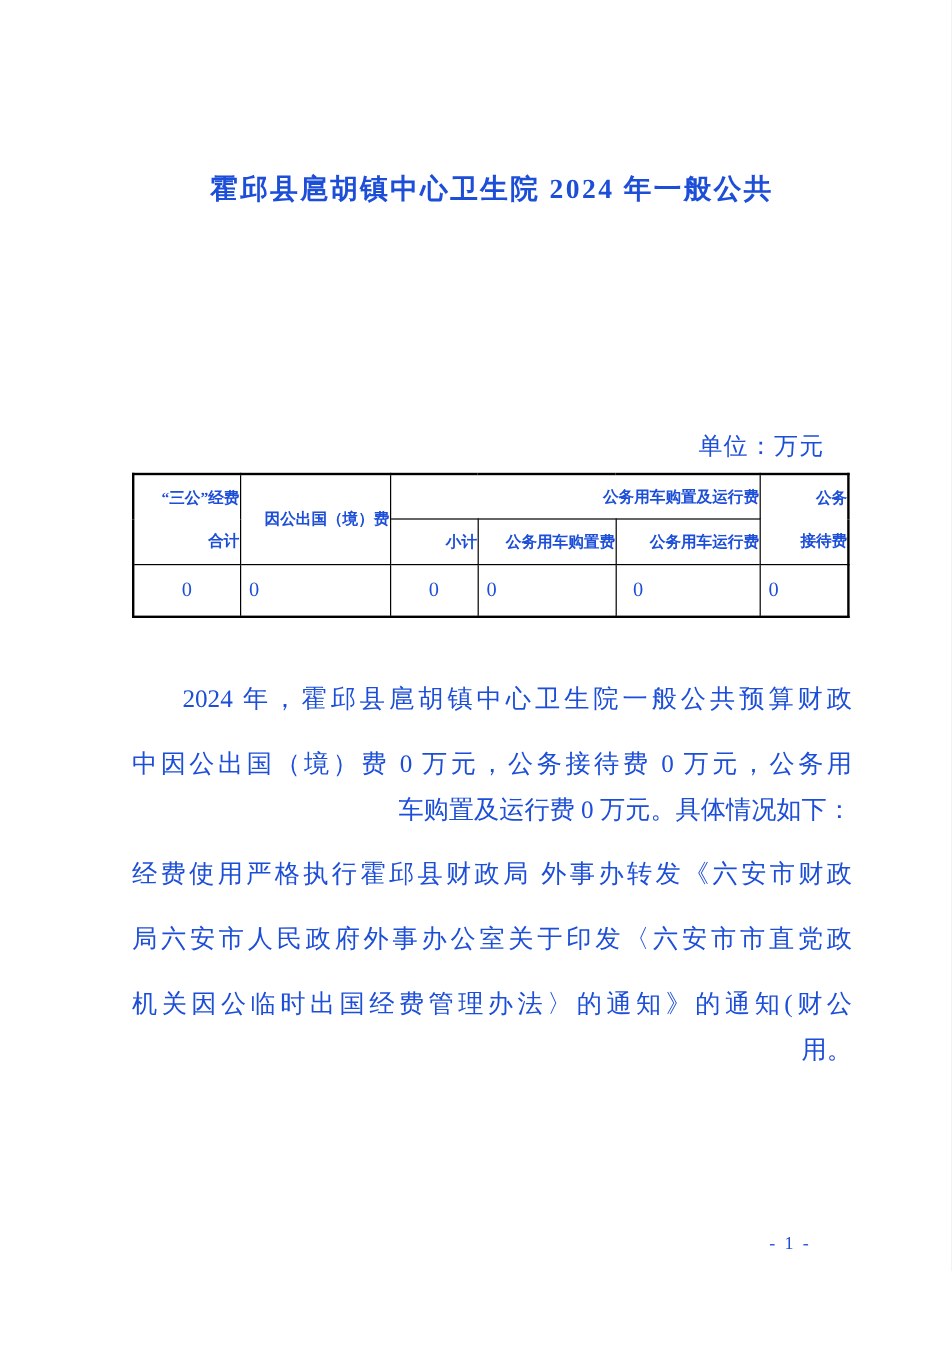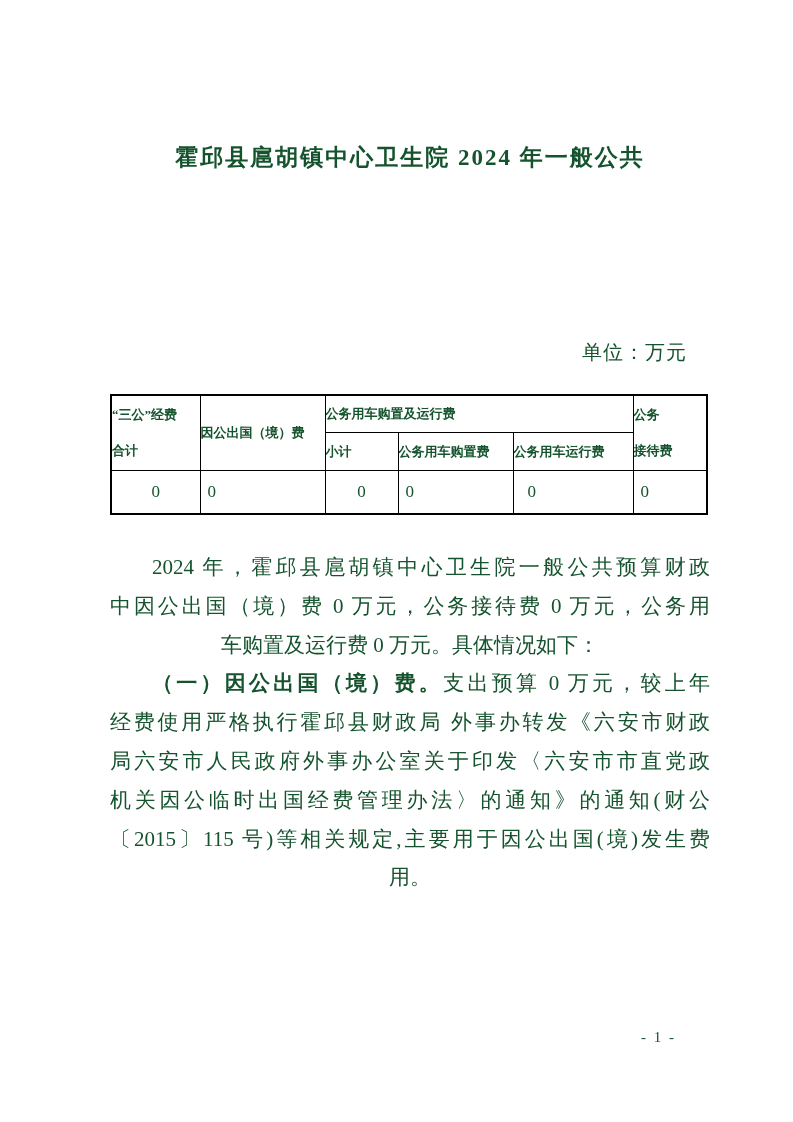--- a/index.html
+++ b/index.html
@@ -4,21 +4,21 @@
 <style>
   * { margin: 0; padding: 0; box-sizing: border-box; }
   html, body { background: #e8e8e8; }
   .page {
     position: relative;
     width: 793px;
     height: 1122px;
     background: #ffffff;
     margin: 0 auto;
     overflow: hidden;
-    color: #14532d;
+    color: #1d4ed8;
     font-family: "Liberation Serif", "DejaVu Serif", serif;
   }
   .content { position: absolute; left: 110px; width: 600px; }
 
   
   .doc-title {
     top: 138px;
     text-align: center;
     font-size: 23px;
     font-weight: bold;
@@ -30,21 +30,21 @@
   .s1-heading {
     top: 287px;
     text-align: center;
     font-size: 21px;
     font-weight: bold;
     letter-spacing: 1px;
     line-height: 32px;
   }
 
   
-  .unit-row { top: 338px; height: 28px; }
+  .unit-row { top: 358px; height: 28px; }
   .unit-label {
     position: absolute;
     left: 472px;
     font-size: 20px;
     letter-spacing: 1px;
     line-height: 28px;
   }
 
   
   .budget-table {
@@ -53,21 +53,21 @@
     top: 394px;
     border-collapse: collapse;
     table-layout: fixed;
     border: 2px solid #000;
     font-family: "Liberation Serif", "DejaVu Serif", serif;
   }
   .budget-table td { border: 1px solid #000; overflow: hidden; }
   .budget-table .hc {
     font-size: 13px;
     font-weight: bold;
-    text-align: left;
+    text-align: right;
     vertical-align: middle;
     line-height: 36px;
   }
   .row-h1 { height: 37px; }
   .row-h2 { height: 38px; }
   .row-v  { height: 42px; }
   .budget-table .v {
     font-size: 17px;
     vertical-align: middle;
     line-height: 42px;
@@ -84,23 +84,24 @@
   }
   .s2-heading {
     font-weight: bold;
     padding-left: 40px;
     letter-spacing: 1px;
     white-space: nowrap;
   }
   .jline {
     text-align: justify;
     text-align-last: justify;
+    margin-top: 15px;
     -moz-text-align-last: justify;
   }
-  .lline { text-align: center; }
+  .lline { text-align: right; }
   .first { padding-left: 42px; }
   .b { font-weight: bold; }
 
   
   .page-number {
     position: absolute;
     left: 641px;
     top: 1026px;
     font-size: 15px;
     letter-spacing: 2px;
@@ -158,23 +159,21 @@
       </tr>
     </tbody>
   </table>
 
   <div class="content body-block" style="position:absolute;">
 
     <div class="jline first">2024 年，霍邱县扈胡镇中心卫生院一般公共预算财政</div>
     <div class="jline">中因公出国（境）费 0 万元，公务接待费 0 万元，公务用</div>
     <div class="lline">车购置及运行费 0 万元。具体情况如下：</div>
 
-    <div class="jline first"><span class="b">（一）因公出国（境）费。</span><span>支出预算 0 万元，较上年</span></div>
     <div class="jline">经费使用严格执行霍邱县财政局 外事办转发《六安市财政</div>
     <div class="jline">局六安市人民政府外事办公室关于印发〈六安市市直党政</div>
     <div class="jline">机关因公临时出国经费管理办法〉的通知》的通知(财公</div>
-    <div class="jline">〔2015〕115 号)等相关规定,主要用于因公出国(境)发生费</div>
     <div class="lline">用。</div>
   </div>
 
   <div class="page-number">- 1 -</div>
 
 </div>
 
 </body></html>

